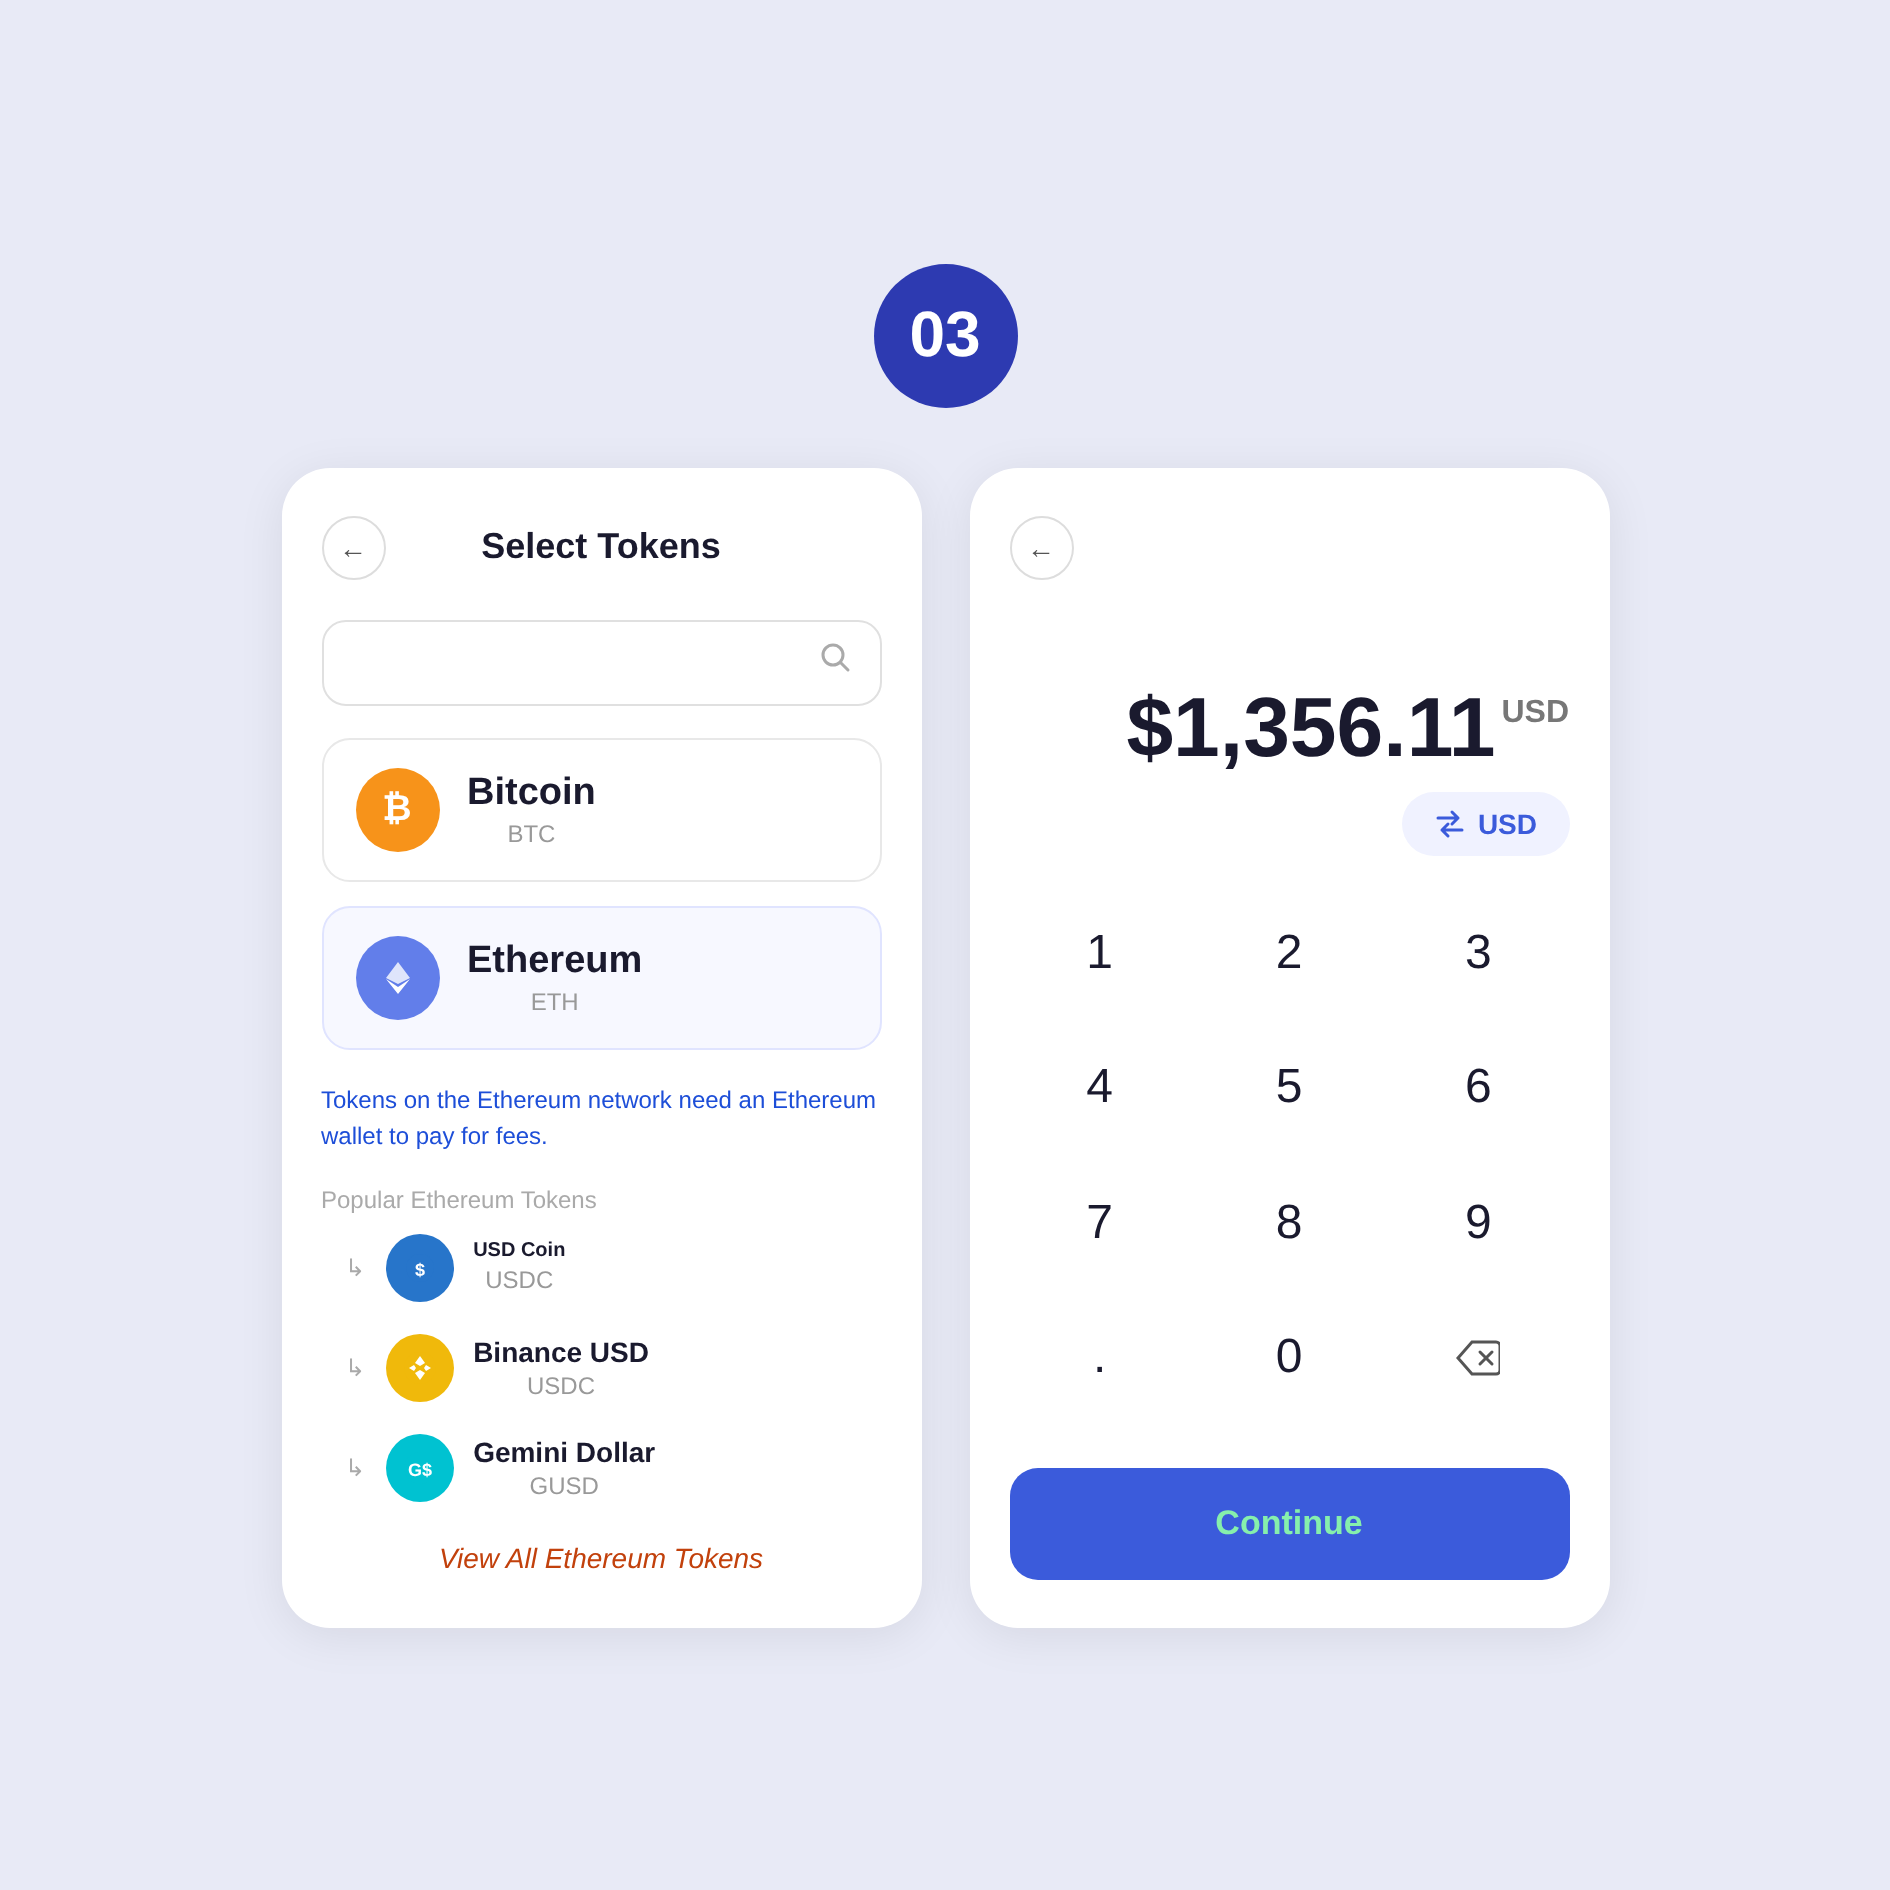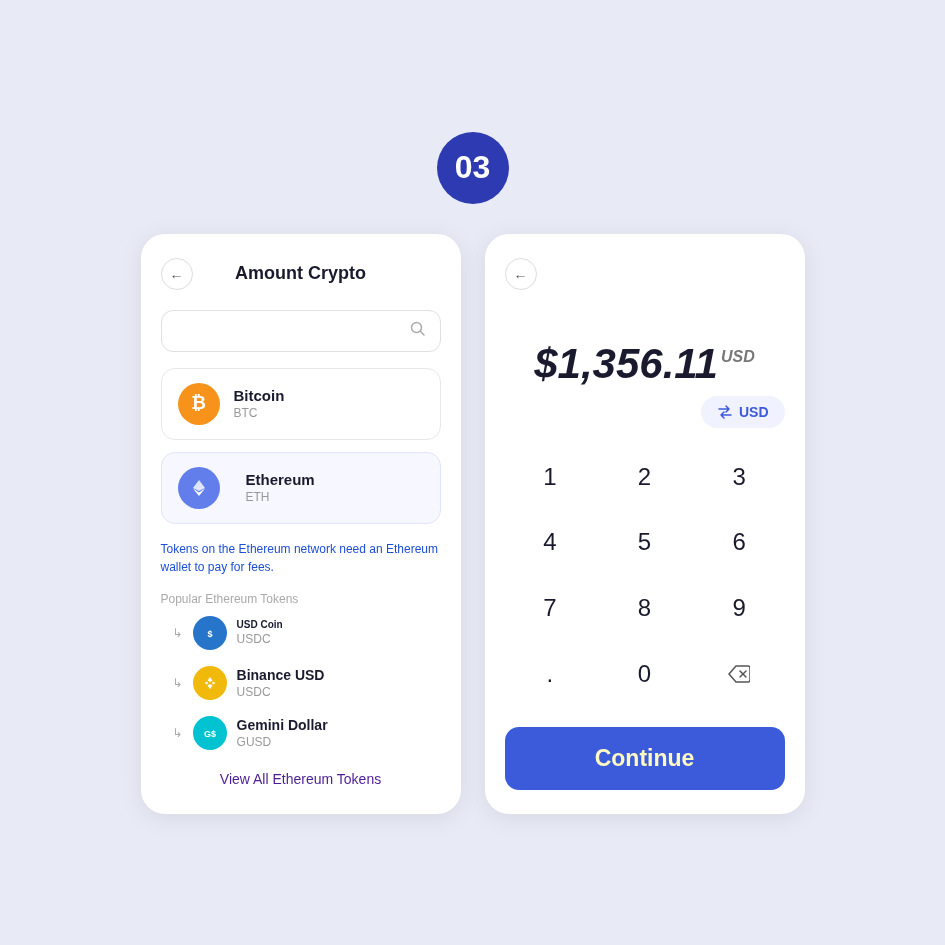--- a/index.html
+++ b/index.html
@@ -105,49 +105,49 @@
       padding: 14px 16px;
       margin-bottom: 12px;
       display: flex;
       align-items: center;
       cursor: pointer;
     }
 
     .crypto-item.selected {
       border-color: #e0e4ff;
       background: #f7f8ff;
-      gap: 12px;
     }
 
     .crypto-icon {
       width: 42px;
       height: 42px;
       border-radius: 50%;
       display: flex;
       align-items: center;
       justify-content: center;
       font-size: 20px;
       margin-right: 14px;
       flex-shrink: 0;
     }
 
     .btc-icon { background: #f7931a; }
     .eth-icon { background: #627eea; }
     .usdc-icon { background: #2775ca; }
 
     .crypto-name {
-      font-size: 15px;
+      font-size: 19px;
       font-weight: 600;
       color: #1a1a2e;
     }
 
     .crypto-ticker {
       font-size: 12px;
       color: #999;
       margin-top: 2px;
+      text-align: center;
     }
 
     .eth-info {
       font-size: 12px;
       color: #1d4ed8;
       line-height: 1.5;
       padding: 4px 0 12px 0;
     }
 
     .popular-label {
@@ -181,43 +181,43 @@
       margin-right: 10px;
       flex-shrink: 0;
     }
 
     .view-all {
       text-align: center;
       margin-top: 12px;
     }
 
     .view-all-link {
-      color: #4c1d95;
+      color: #c2410c;
       font-size: 14px;
       font-weight: 500;
       cursor: pointer;
       text-decoration: none;
+      font-style: italic;
     }
 
     
     .right-panel {
       background: white;
       border-radius: 24px;
       width: 320px;
       padding: 24px 20px;
       box-shadow: 0 4px 24px rgba(0,0,0,0.08);
       min-height: 580px;
       display: flex;
       flex-direction: column;
     }
 
     .amount-display {
-      text-align: center;
+      text-align: right;
       padding: 30px 0 8px 0;
-      font-style: italic;
     }
 
     .amount-value {
       font-size: 42px;
       font-weight: 800;
       color: #1a1a2e;
       display: inline-flex;
       align-items: flex-start;
     }
 
@@ -276,25 +276,25 @@
       transition: background 0.15s;
     }
 
     .key.backspace {
       font-size: 20px;
       color: #555;
     }
 
     .continue-btn {
       background: #3b5bdb;
-      color: #fef9c3;
+      color: #86efac;
       border: none;
       border-radius: 14px;
       padding: 18px;
-      font-size: 23px;
+      font-size: 17px;
       font-weight: 600;
       cursor: pointer;
       width: 100%;
       margin-top: auto;
     }
 
     
     .btc-symbol { color: white; font-weight: 800; font-size: 18px; }
   </style>
 </head>
@@ -304,21 +304,21 @@
   <span>03</span>
 </div>
 
 <div class="panels-row">
 
   <div class="left-panel">
     <div class="panel-header">
       <button class="back-btn">
         <span>←</span>
       </button>
-      <div class="panel-title">Amount Crypto</div>
+      <div class="panel-title">Select Tokens</div>
     </div>
 
     <div class="search-box">
       <input class="search-input" type="text" placeholder="" style="">
       <span class="search-icon">
         <svg width="16" height="16" viewBox="0 0 16 16" fill="none">
           <circle cx="6.5" cy="6.5" r="5" stroke="#aaa" stroke-width="1.5"></circle>
           <line x1="10.5" y1="10.5" x2="14" y2="14" stroke="#aaa" stroke-width="1.5" stroke-linecap="round"></line>
         </svg>
       </span>

